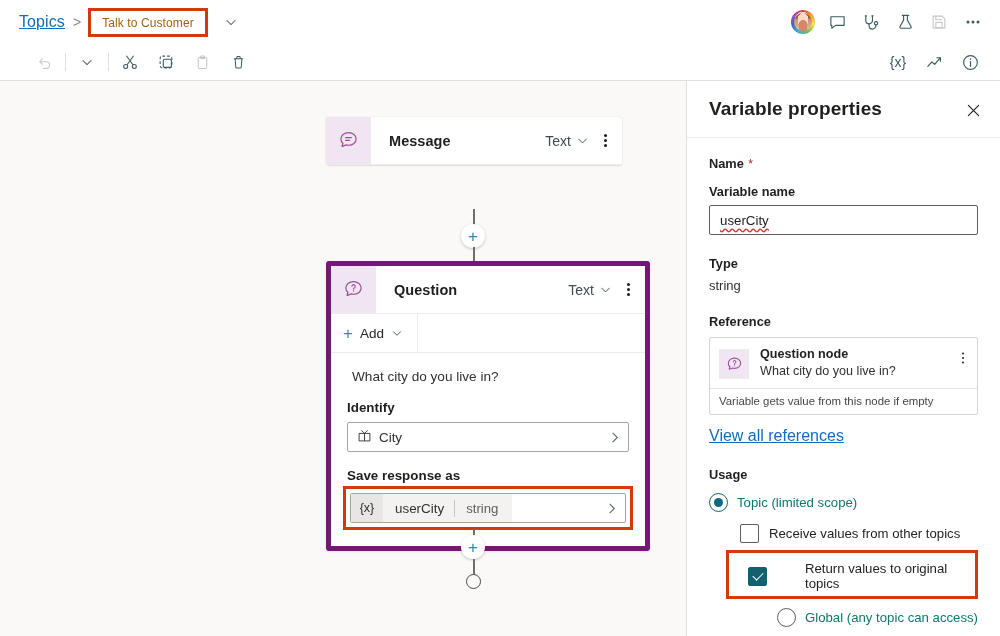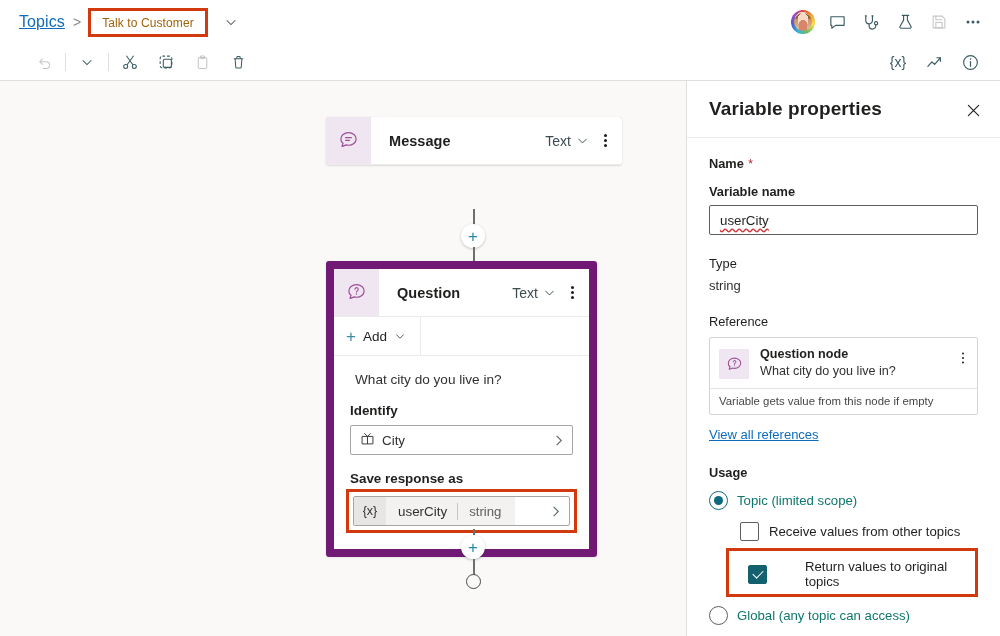--- a/index.html
+++ b/index.html
@@ -89,22 +89,22 @@
 
   
   .node {
     position: absolute; background: #ffffff; border-radius: 3px;
   }
   .node-msg {
     left: 326px; top: 36px; width: 296px;
     box-shadow: 0 1px 2px rgba(0,0,0,.10), 0 0 1px rgba(0,0,0,.16);
   }
   .node-q {
-    left: 326px; top: 180px; width: 271px;
-    border: 8px solid #701a75;
+    left: 326px; top: 180px; width: 324px;
+    border: 5px solid #701a75;
     box-shadow: 0 1px 3px rgba(0,0,0,.08);
   }
   .node-head {
     display: flex; align-items: center; height: 48px; position: relative;
     border-bottom: 1px solid #edebe9;
   }
   .node-icon-box {
     width: 45px; height: 100%; background: #f0e6f2;
     display: flex; align-items: center; justify-content: center;
     flex: 0 0 45px;
@@ -204,21 +204,21 @@
   .p-req { color: #a4262c; font-size: 12px; }
   .p-sublabel { font-size: 12.8px; font-weight: 700; color: #201f1e; margin-top: 12px; }
   .p-input {
     margin-top: 6px; height: 30px; border: 1px solid #605e5c; border-radius: 2px;
     display: flex; align-items: center; padding: 0 10px; background: #fff;
   }
   .p-input span {
     font-size: 13.3px; color: #201f1e;
     text-decoration: underline wavy #d13438; text-underline-offset: 3px;
   }
-  .p-section { font-size: 12.8px; font-weight: 400; color: #201f1e; margin-top: 21px; }
+  .p-section { font-size: 12.8px; font-weight: 700; color: #201f1e; margin-top: 21px; }
   .p-value { font-size: 13px; color: #323130; margin-top: 7px; }
 
   .ref-card {
     margin-top: 8px; border: 1px solid #d6d4d2; border-radius: 2px; background: #fff;
   }
   .ref-top { display: flex; align-items: flex-end; padding: 9px 8px 9px 9px; position: relative; }
   .ref-icon {
     width: 30px; height: 30px; background: #f0e6f2; flex: 0 0 30px;
     display: flex; align-items: center; justify-content: center;
   }
@@ -231,21 +231,21 @@
   }
   .ref-kebab i {
     display: block; width: 2.6px; height: 2.6px; border-radius: 50%;
     background: #201f1e; box-shadow: 0 4.5px 0 #201f1e, 0 -4.5px 0 #201f1e;
   }
   .ref-foot {
     border-top: 1px solid #e6e4e2; padding: 6px 9px 7px 9px;
     font-size: 11.4px; color: #484644;
   }
   .p-link {
-    display: inline-block; margin-top: 12px; font-size: 13px;
+    display: inline-block; margin-top: 12px; font-size: 16px;
     color: #0f6cbd; text-decoration: underline; cursor: pointer;
   }
 
   .usage-title { font-size: 12.8px; font-weight: 700; color: #201f1e; margin-top: 22px; }
   .opt-row { display: flex; align-items: center; margin-top: 11px; cursor: pointer; }
   .radio {
     width: 19px; height: 19px; border-radius: 50%; border: 1px solid #605e5c;
     flex: 0 0 19px; display: flex; align-items: center; justify-content: center;
     background: #fff;
   }
@@ -566,20 +566,20 @@
         <span class="sub-label">Receive values from other topics</span>
       </div>
 
       <div class="hl-opt">
         <div class="sub-row">
           <span class="cbox checked"></span>
           <span class="sub-label">Return values to original topics</span>
         </div>
       </div>
 
-      <div class="opt-row" style="margin-top:9px;">
+      <div class="opt-row" style="margin-top:9px;justify-content:flex-end;">
         <span class="radio"></span>
         <span class="opt-label">Global (any topic can access)</span>
       </div>
     </div>
   </div>
 
 </div>
 
 </body></html>

